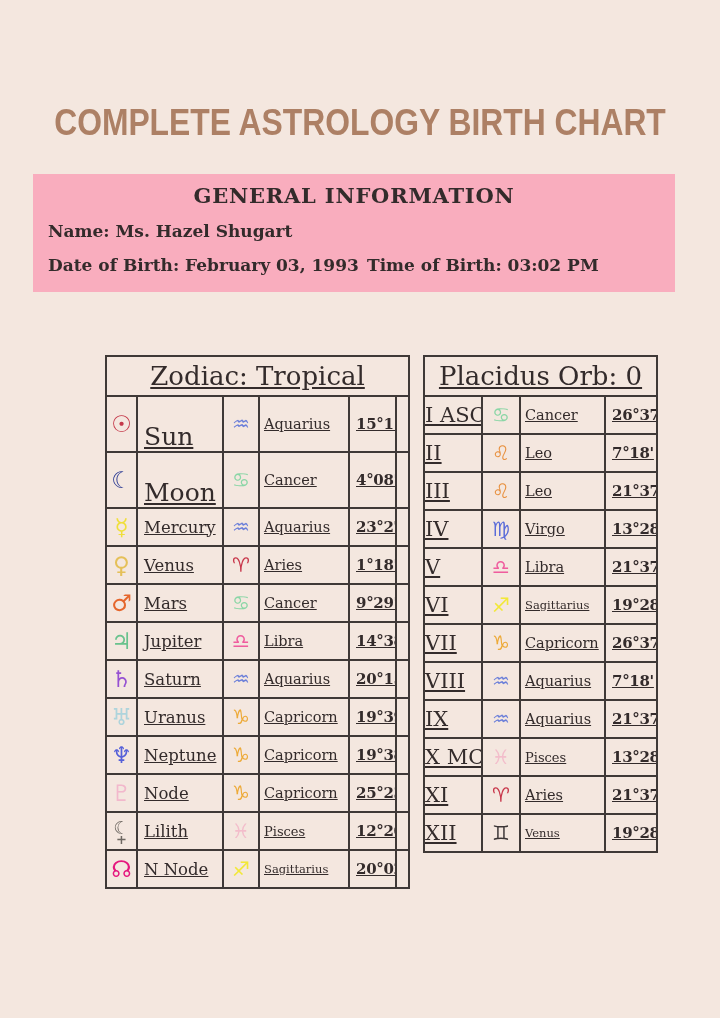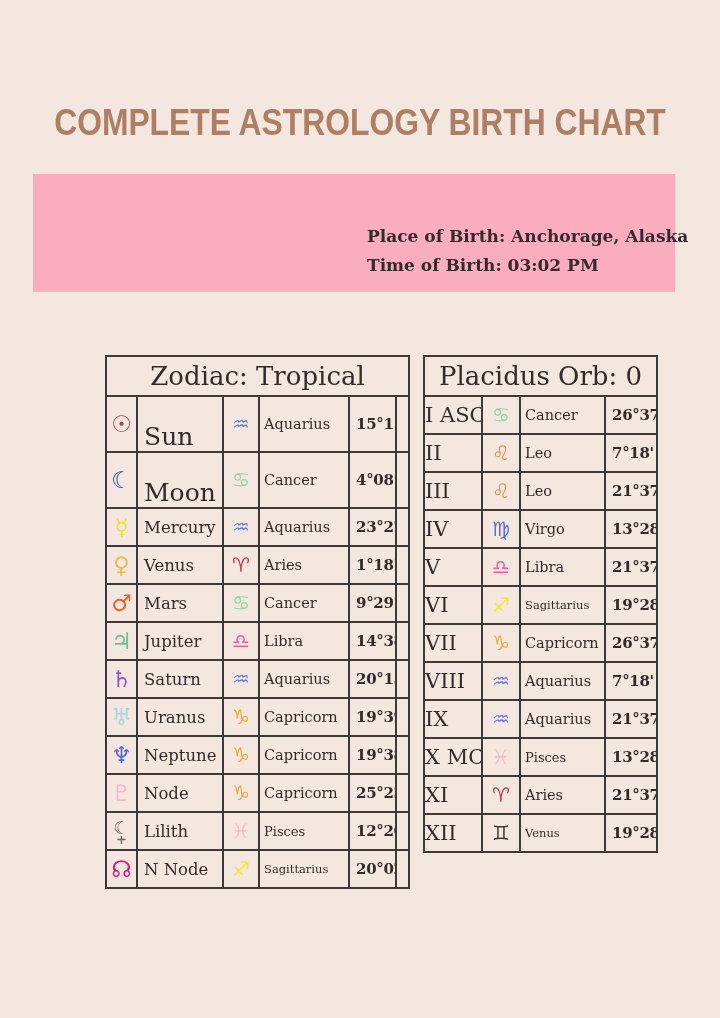--- a/index.html
+++ b/index.html
@@ -24,21 +24,21 @@
   
   .info{position:absolute;left:33px;top:174px;width:642px;height:118px;background:var(--pink);}
   .info-heading{position:absolute;top:9px;left:0;width:100%;text-align:center;
     font-size:21px;font-weight:bold;letter-spacing:0.8px;}
   .fld{position:absolute;font-size:17px;font-weight:bold;white-space:nowrap;}
   .fld.name{left:15px;top:47px;}
   .fld.dob{left:15px;top:81px;}
   .fld.pob{left:334px;top:52px;}
   .fld.tob{left:334px;top:81px;}
   
-  table{position:absolute;border-collapse:collapse;table-layout:fixed;background:var(--bg);}
+  table{position:absolute;border-collapse:collapse;table-layout:fixed;background:var(--bg);text-decoration:underline;}
   #ztable{left:105px;top:355px;width:303px;}
   #htable{left:423px;top:355px;width:233px;}
   th,td{border:2px solid var(--border);padding:0;vertical-align:middle;overflow:hidden;}
   th{height:38px;font-size:26px;font-weight:normal;text-align:center;}
   td{height:36px;}
   .ci{text-align:center;}
   .g{font-family:"DejaVu Sans",sans-serif;line-height:1;display:inline-block;}
   .gp{font-size:23px;}
   .gs{font-size:20px;}
   .pname{font-size:16.5px;padding-left:6px;display:block;white-space:nowrap;}
@@ -51,21 +51,23 @@
   .lil{display:inline-flex;flex-direction:column;align-items:center;}
   .lil .a{font-family:"DejaVu Sans",sans-serif;font-size:18px;line-height:0.85;}
   .lil .b{font-size:13px;line-height:0.55;font-weight:bold;}
 </style>
 </head>
 <body style="background: rgb(244, 231, 223);">
 
 <div class="title" style="color: rgb(173, 128, 101);">COMPLETE ASTROLOGY BIRTH CHART</div>
 
 <div class="info" style="background: rgb(249, 173, 190);">
-  <div class="fld pob">Place of Birth: Anchorage, Alaska</div>
+  <div class="info-heading">GENERAL INFORMATION</div>
+  <div class="fld name">Name: Ms. Hazel Shugart</div>
+  <div class="fld dob">Date of Birth: February 03, 1993</div>
   <div class="fld tob">Time of Birth: 03:02 PM</div>
 </div>
 
 <table id="ztable">
   <colgroup>
       <col style="width:31px">
       <col style="width:86px">
       <col style="width:36px">
       <col style="width:90px">
       <col style="width:47px">

